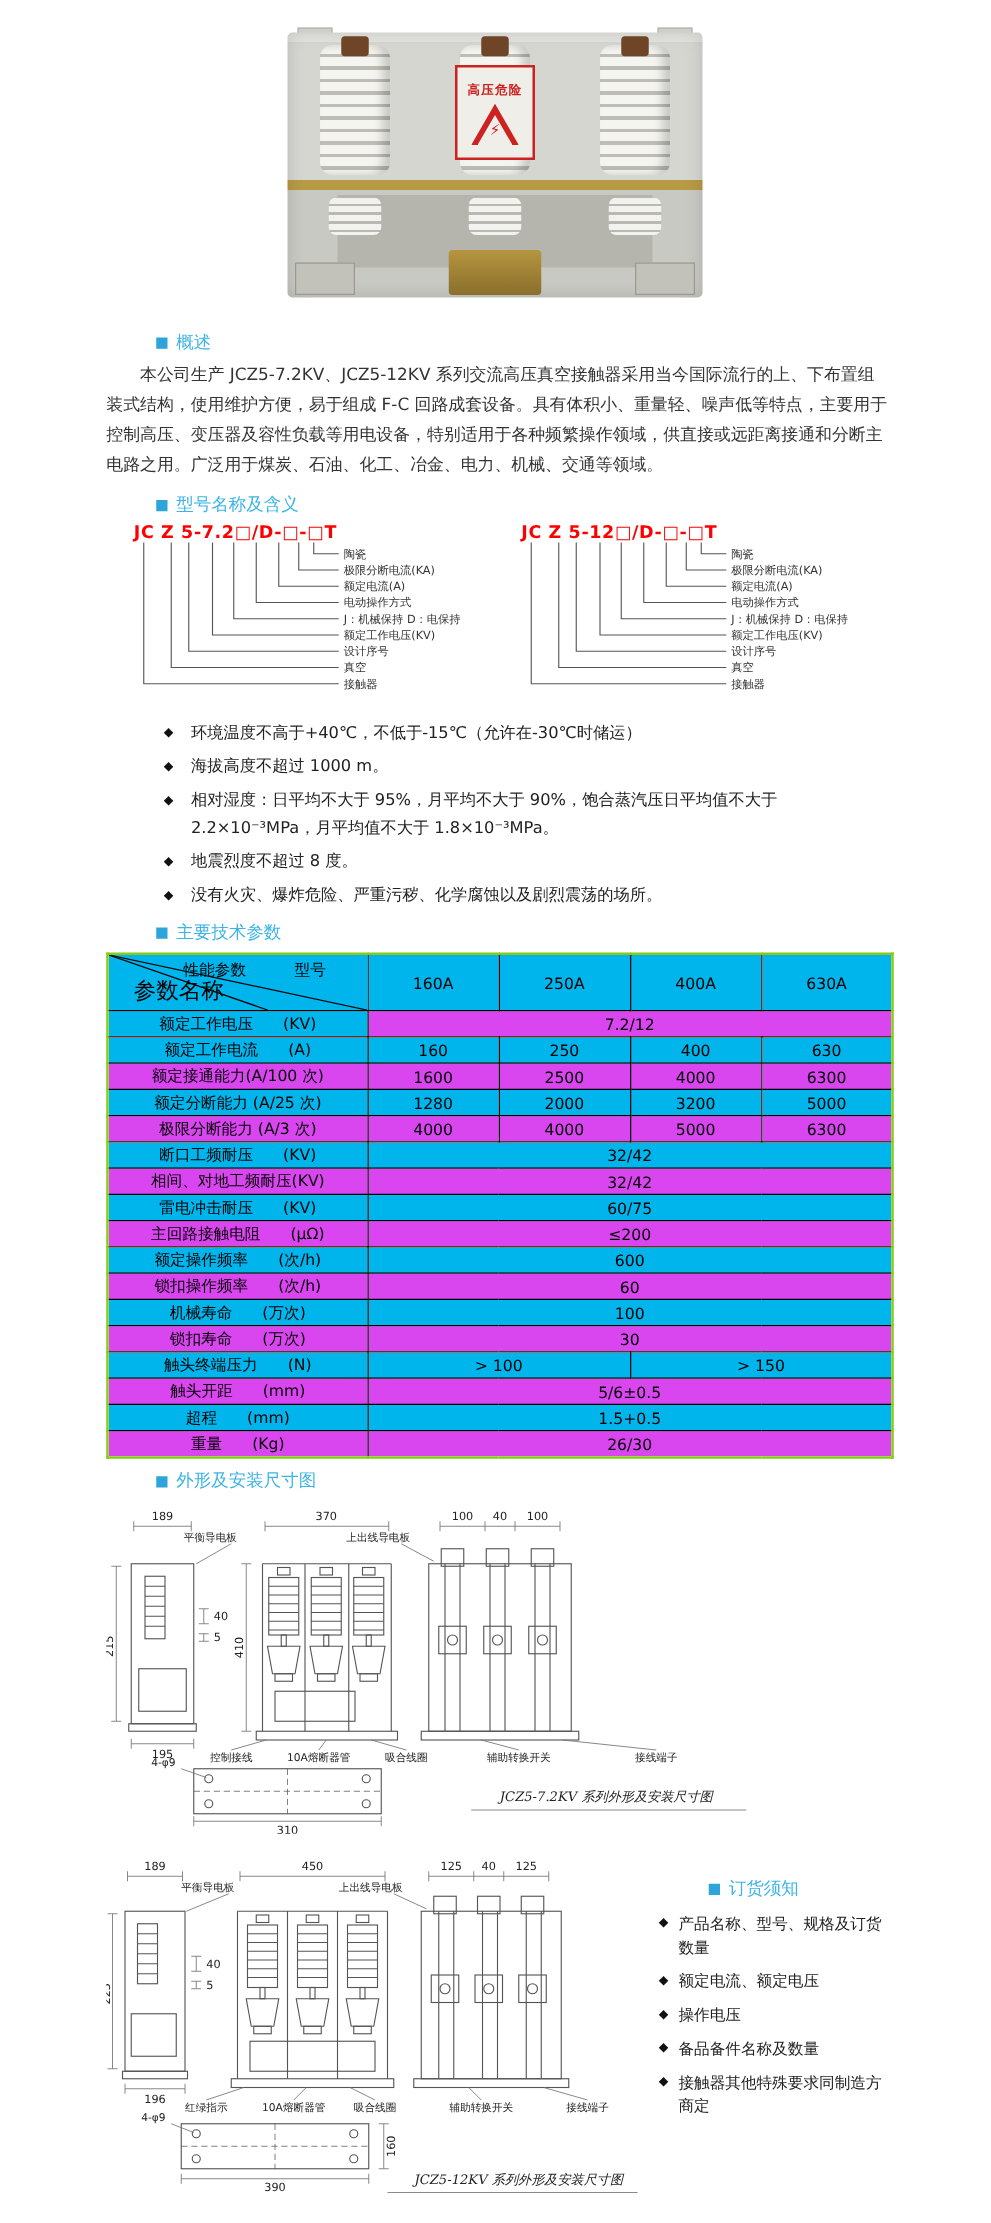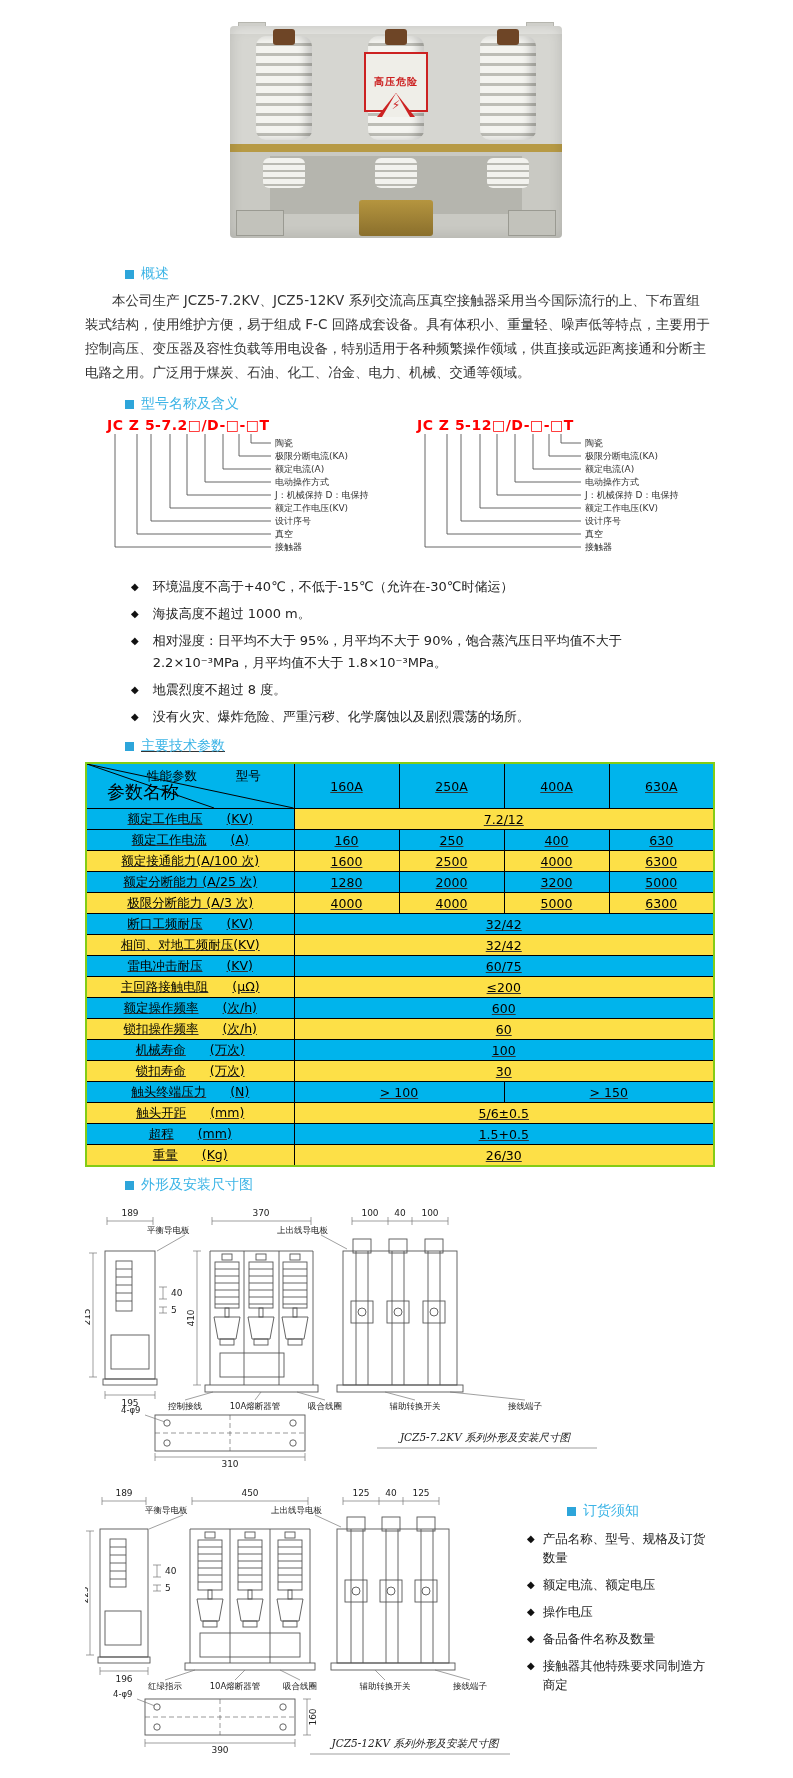--- a/index.html
+++ b/index.html
@@ -21,22 +21,22 @@
   .t-l{left:8px}.t-r{right:8px}
   .ph-recess{position:absolute;left:40px;right:40px;top:130px;height:58px;background:#8f8f88;opacity:.35;}
   .ph-ins{position:absolute;top:10px;width:56px;height:104px;border-radius:10px;
     background:repeating-linear-gradient(180deg,#f4f4f0 0 7px,#bdbdb6 7px 10px);
     box-shadow:inset -6px 0 8px rgba(0,0,0,.18);}
   .i1{left:26px}.i2{left:138px}.i3{left:250px}
   .ph-term{position:absolute;top:-7px;left:50%;transform:translateX(-50%);width:22px;height:16px;background:#6e4526;border-radius:3px;}
   .ph-small-ins{position:absolute;top:132px;width:42px;height:30px;border-radius:6px;
     background:repeating-linear-gradient(180deg,#f2f2ee 0 5px,#b9b9b2 5px 7px);}
   .s1{left:33px}.s2{left:145px}.s3{left:257px}
-  .ph-sticker{position:absolute;left:134px;top:26px;width:64px;height:60px;background:#efeee8;border:2px solid #c22;
-    display:flex;flex-direction:column;align-items:center;gap:4px;padding-top:21px;box-sizing:border-box;z-index:3;}
+  .ph-sticker{position:absolute;left:134px;top:26px;width:64px;height:76px;background:#efeee8;border:2px solid #c22;
+    display:flex;flex-direction:column;align-items:center;gap:4px;padding-top:11px;box-sizing:border-box;z-index:3;}
   .ph-warn-text{color:#c22;font-size:10px;font-weight:bold;letter-spacing:1px;}
   .ph-tri{width:38px;height:33px;background:#c22;clip-path:polygon(50% 0,100% 100%,0 100%);
     display:flex;align-items:flex-end;justify-content:center;}
   .ph-tri-inner{width:28px;height:24px;background:#efeee8;clip-path:polygon(50% 0,100% 100%,0 100%);
     display:flex;align-items:center;justify-content:center;}
   .bolt{color:#c22;font-size:12px;line-height:1;}
   .ph-bracket{position:absolute;bottom:2px;left:50%;transform:translateX(-50%);width:74px;height:36px;
     background:linear-gradient(180deg,#b5953f,#8a6f2c);border-radius:3px;z-index:2;}
   .ph-foot{position:absolute;bottom:2px;width:46px;height:24px;background:#c2c2bb;border:1px solid #9a9a92;}
   .f-l{left:6px}.f-r{right:6px}
@@ -53,25 +53,25 @@
   .model-svg polyline{fill:none;stroke:#555;stroke-width:.9;}
   .model-svg .lbl{font-size:9px;}
 
   
   .sec-env{margin-top:12px;}
   .env-list{margin-top:6px;}
   .env-item{display:flex;gap:14px;padding-left:46px;font-size:13px;line-height:22px;margin-bottom:5px;color:#222;}
   .diamond{font-size:10px;line-height:22px;color:#111;flex:0 0 auto;}
 
   
-  .sec-params{margin-top:8px;text-decoration:underline;}
+  .sec-params{margin-top:8px;}
   table.params{border-collapse:collapse;margin-top:6px;width:628px;table-layout:fixed;border:2px solid #84cc16;}
   .params td{border:1px solid #000;font-size:12.5px;color:#000;text-align:center;height:20px;padding:0 2px;overflow:hidden;}
   .params .bright{background:#00b4ec;}
-  .params .pale{background:#fde047;}
+  .params .pale{background:#d946ef;}
   .params .hrow td{height:44px;}
   .corner{position:relative;padding:0!important;}
   .corner-lines{position:absolute;inset:0;width:100%;height:100%;}
   .corner-lines line{stroke:#000;stroke-width:1;}
   .c-top{position:absolute;left:29%;top:4px;font-size:12.5px;}
   .c-right{position:absolute;left:72%;top:4px;font-size:12.5px;}
   .c-bottom{position:absolute;left:5px;bottom:4px;font-size:18px;margin-left:15px;}
   .ugap{display:inline-block;width:24px;}
 
   

